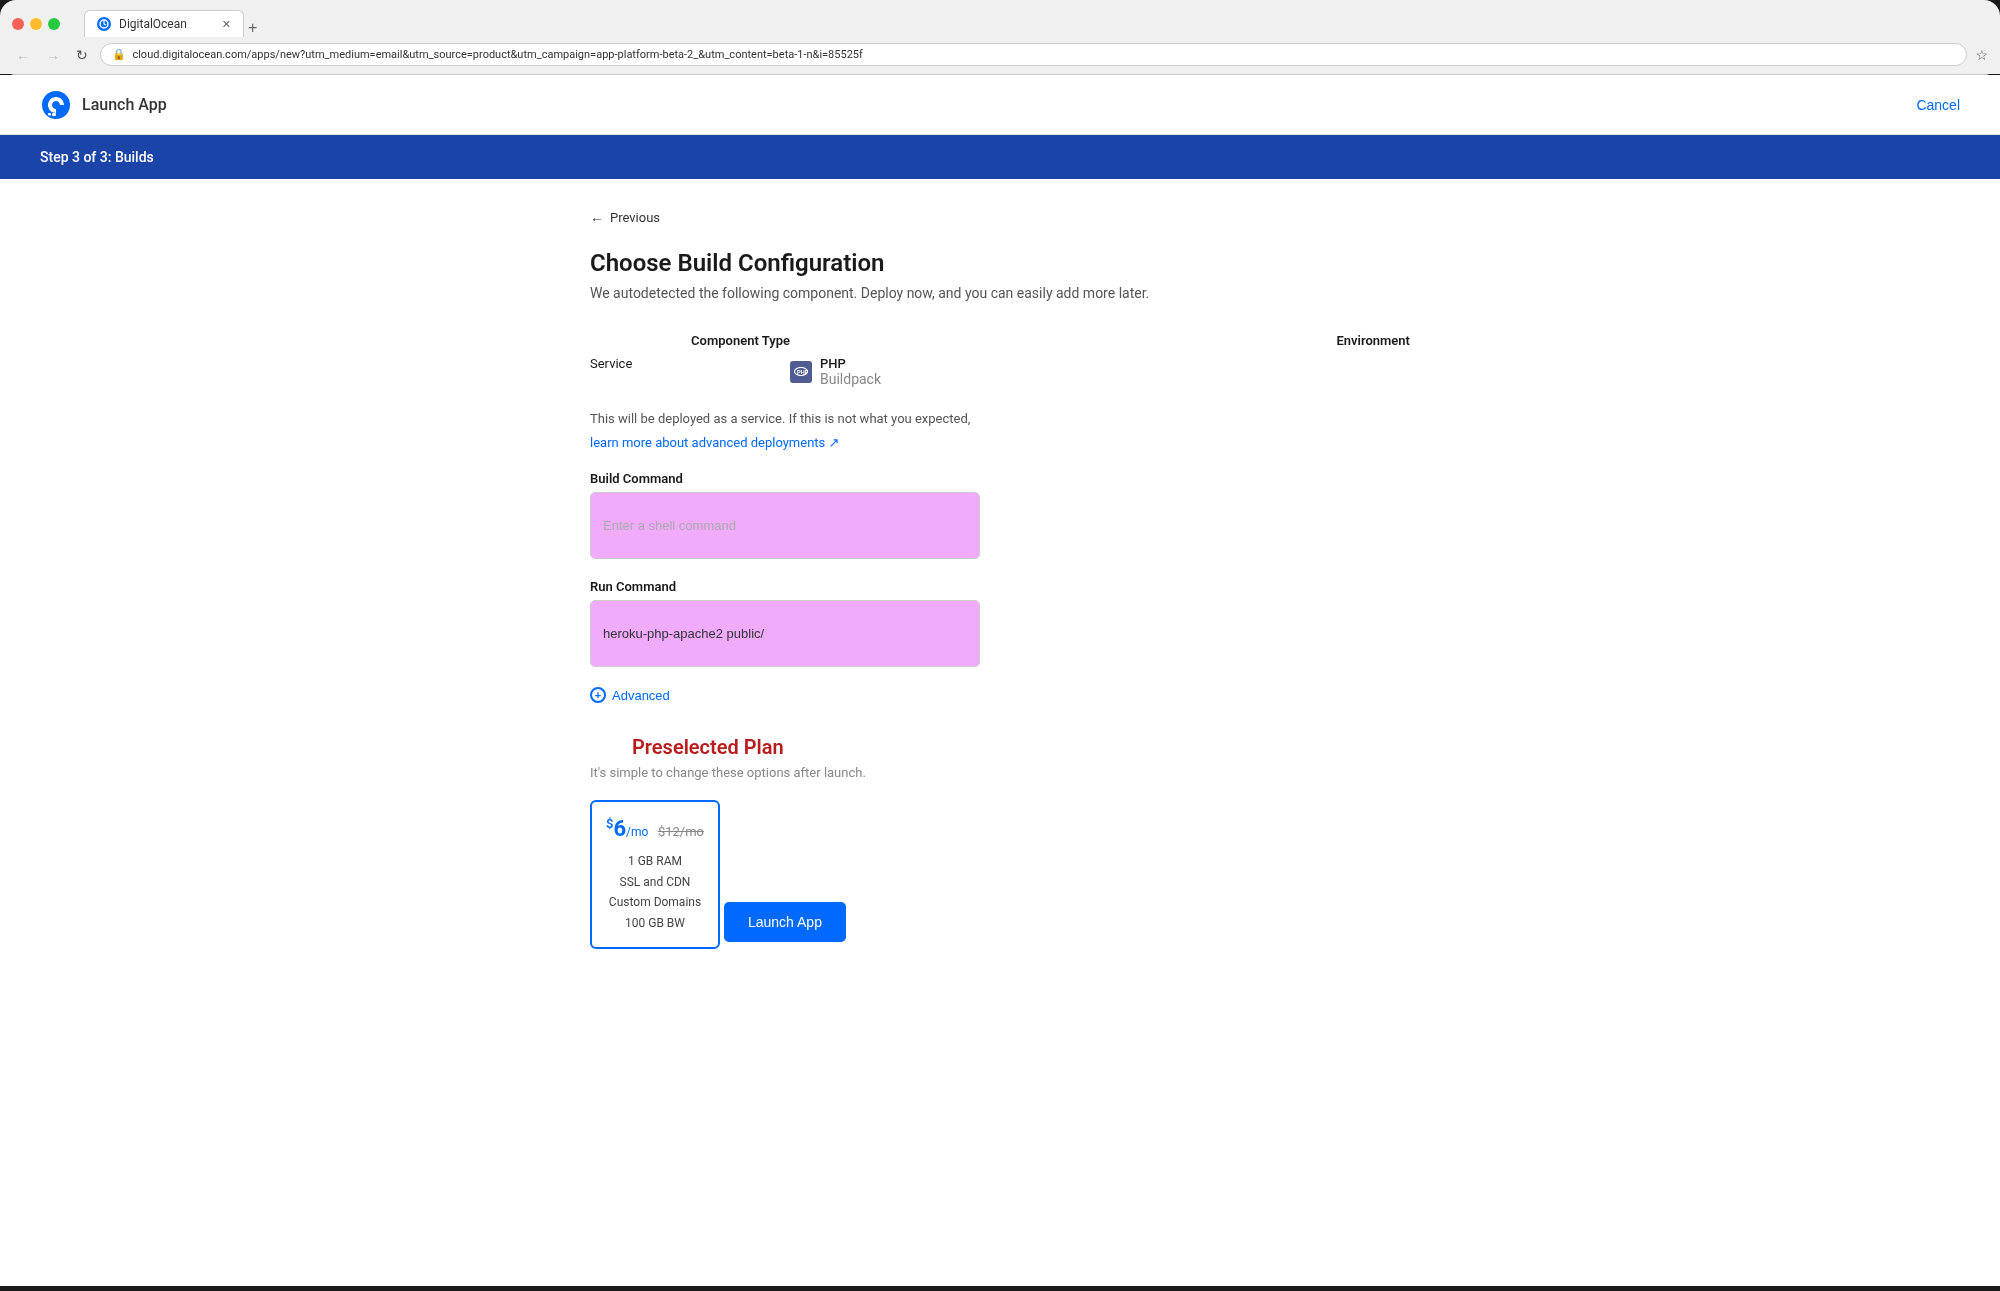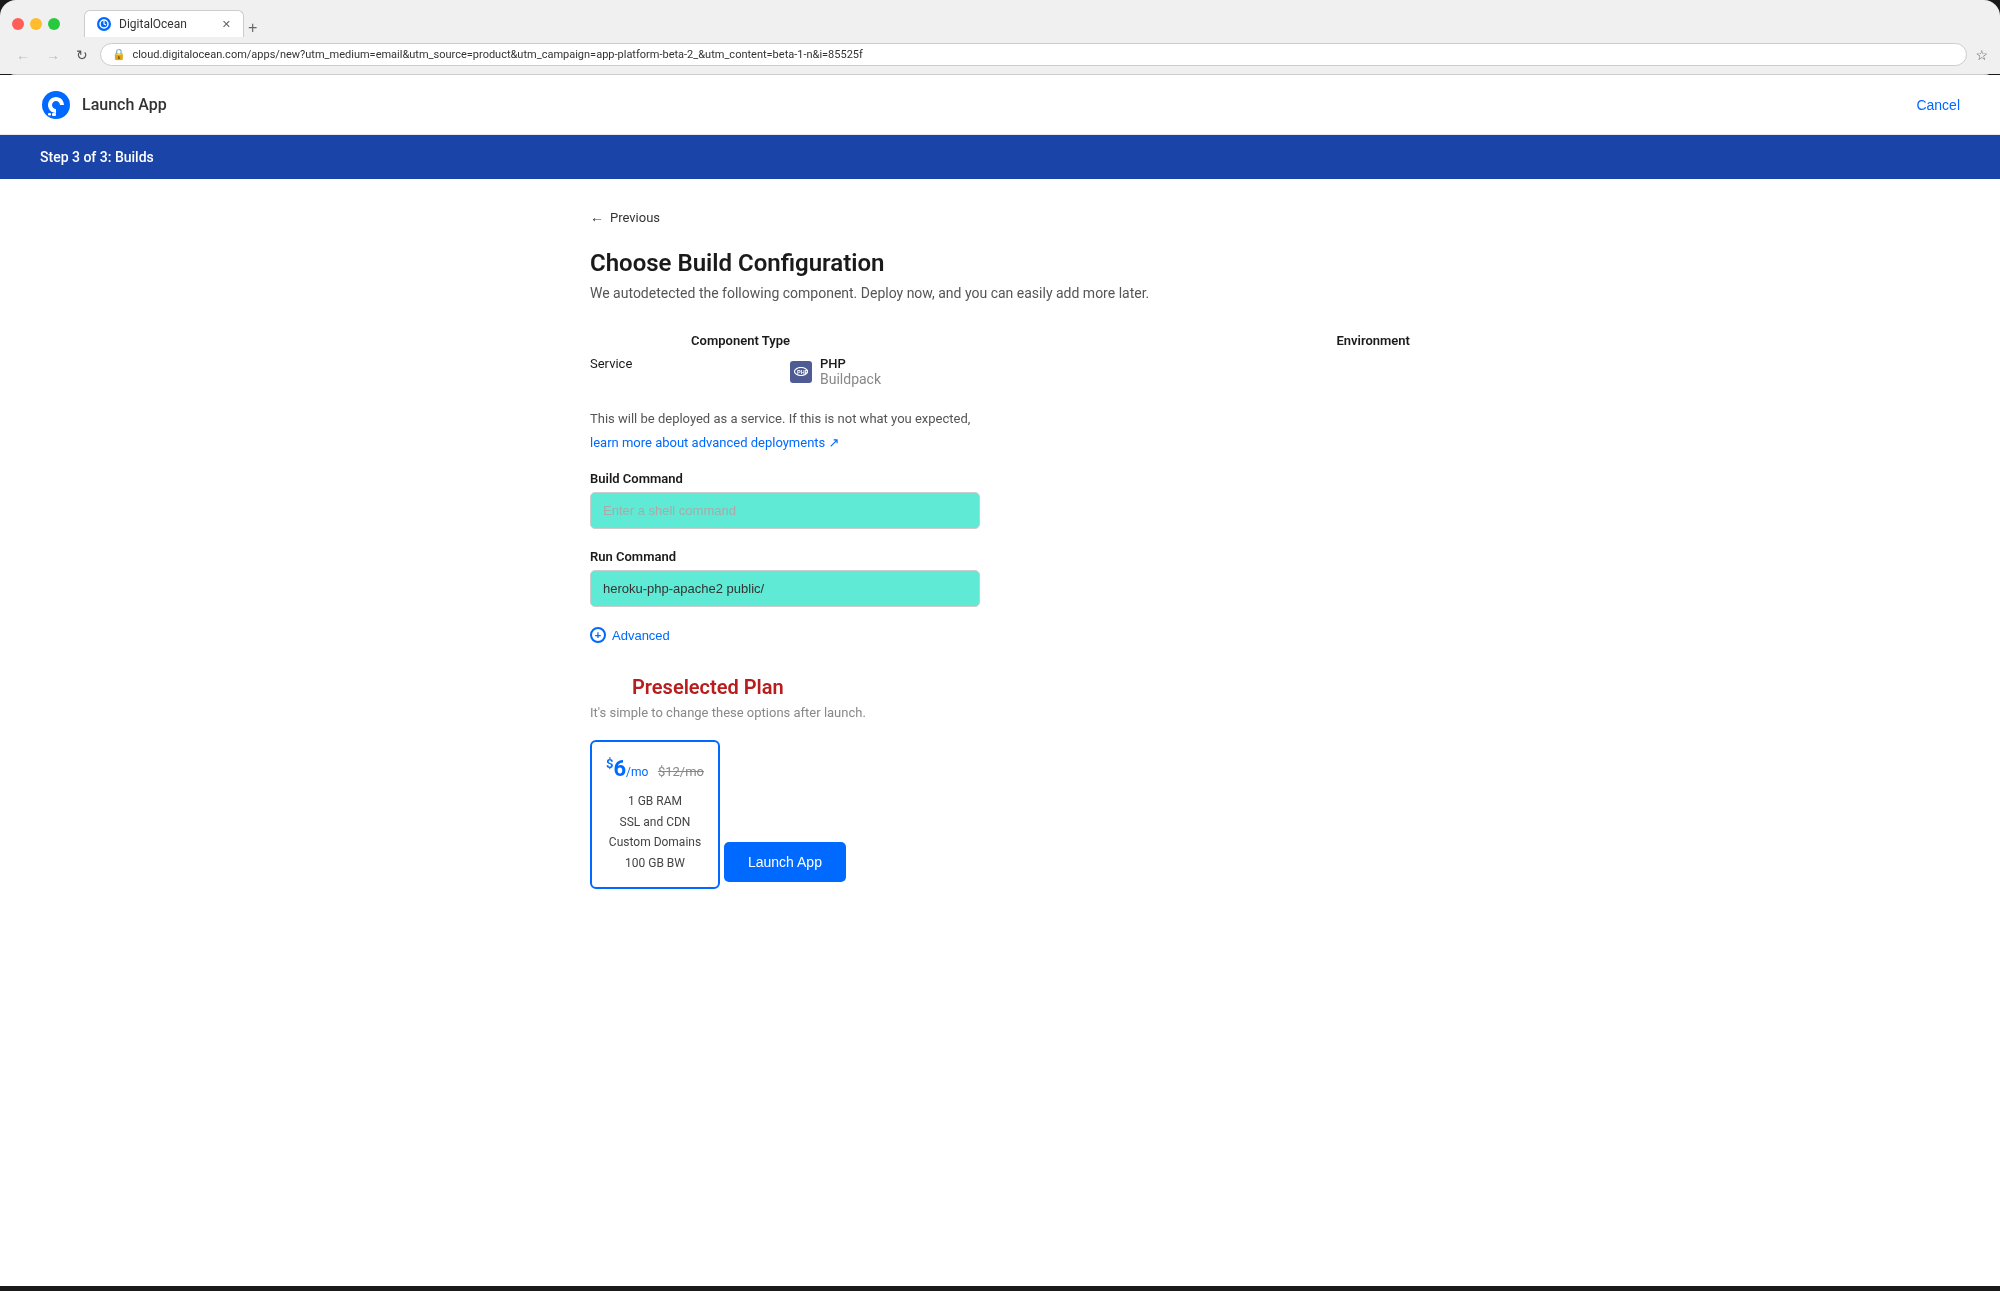--- a/index.html
+++ b/index.html
@@ -252,26 +252,26 @@
     .form-label {
       font-size: 13px;
       font-weight: 600;
       color: #1a1a1a;
       display: block;
       margin-bottom: 6px;
     }
     .form-input {
       width: 100%;
       max-width: 390px;
-      padding: 10px 12px;
+      padding: 25px 12px;
       border: 1px solid #ccc;
       border-radius: 5px;
       font-size: 13px;
       color: #333;
-      background: #5eead4;
+      background: #f0abfc;
     }
     .form-input::placeholder {
       color: #aaa;
     }
 
     .advanced-toggle {
       display: flex;
       align-items: center;
       gap: 6px;
       color: #0069ff;

